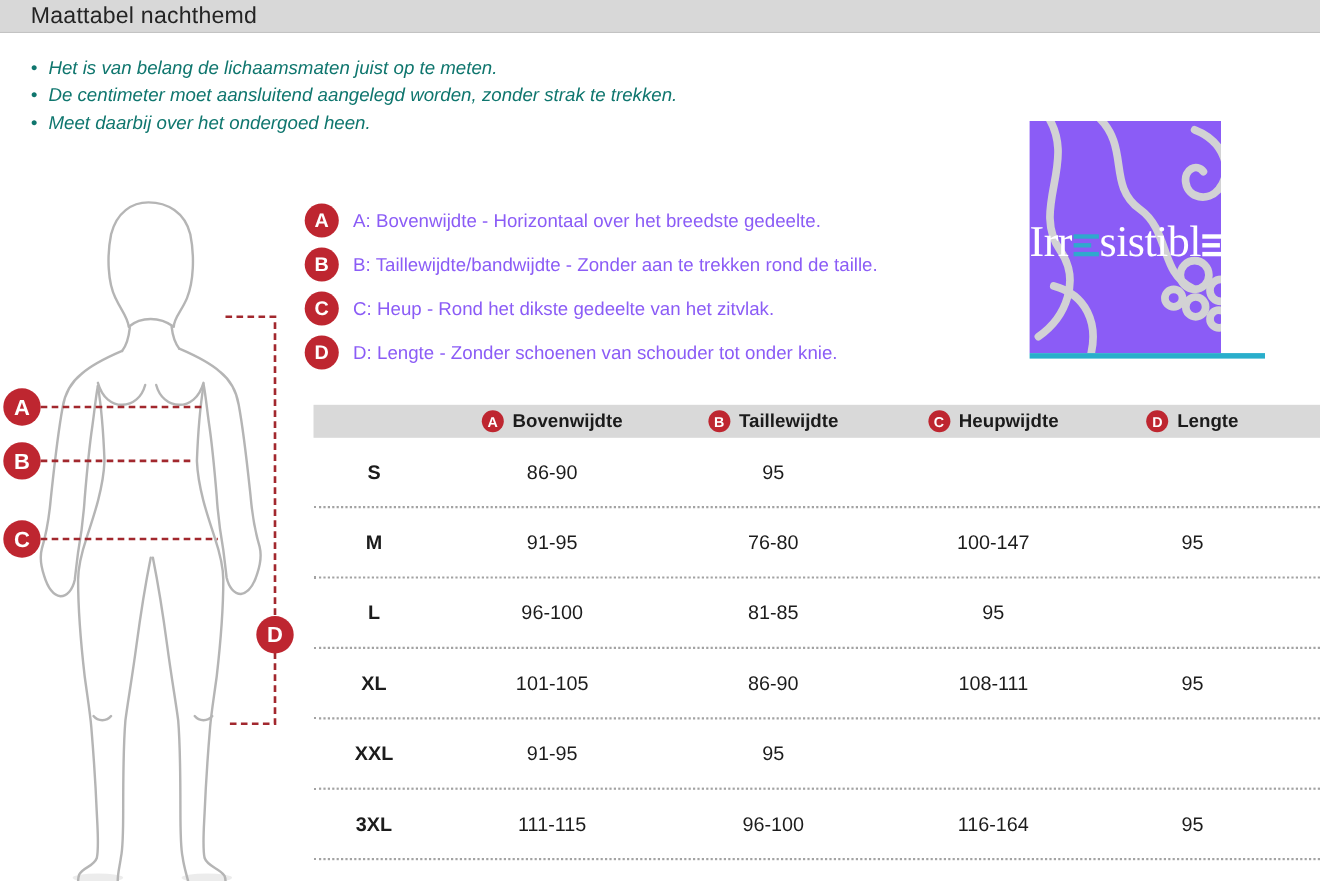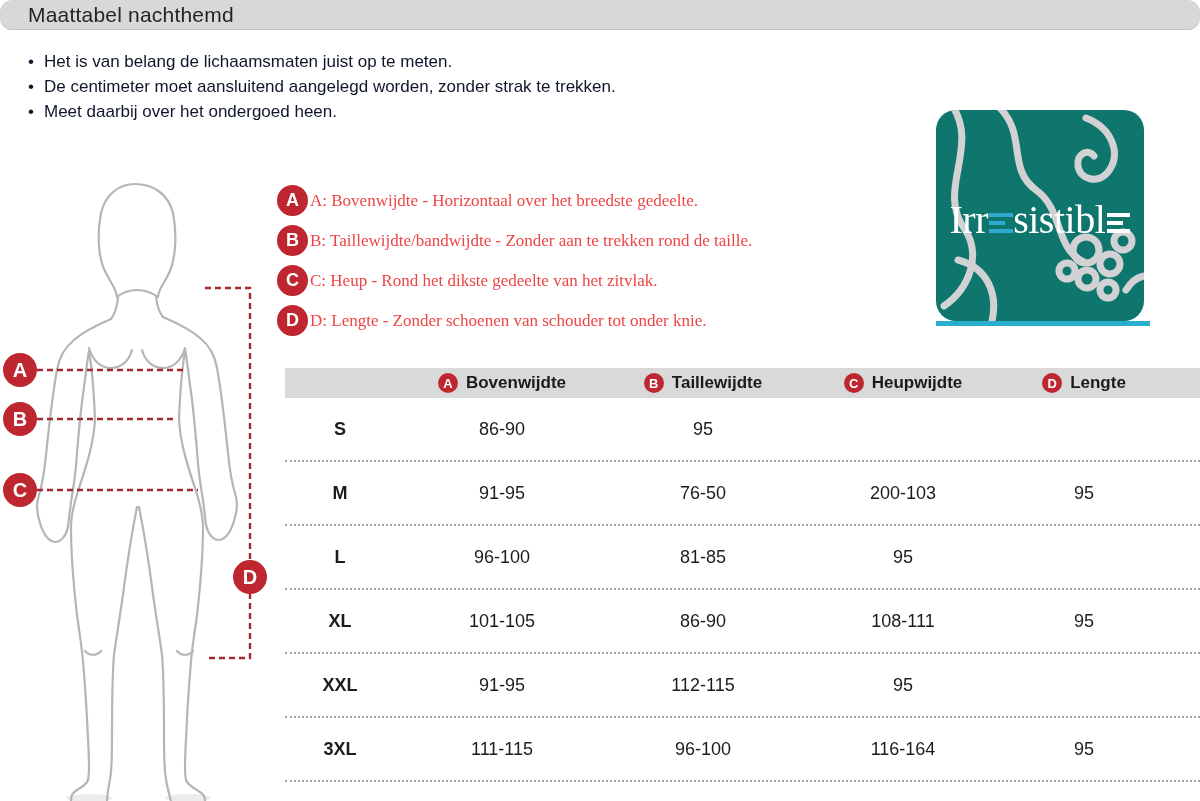--- a/index.html
+++ b/index.html
@@ -6,55 +6,56 @@
   html,body { background:#ffffff; }
   body { font-family:"Liberation Sans", sans-serif; color:#1e1e1e; }
   .page {
     position:relative; width:1200px; height:801px; background:#ffffff;
     overflow:hidden; margin:0 auto;
   }
 
   
   .title-bar {
     position:absolute; left:0; top:0; width:1200px; height:30px;
-    background:#d8d8d8; border-bottom:1px solid #c3c3c3;border-radius:12px;
+    background:#d8d8d8; border-bottom:1px solid #c3c3c3;
   }
   .title-bar h1 {
     font-size:21px; font-weight:500; color:#242424;
     line-height:29px; padding-left:28px; letter-spacing:0.2px;
   }
 
   
   .instructions { position:absolute; left:28px; top:50px; list-style:none; }
   .instructions li {
-    position:relative; font-size:17px; line-height:24.8px; color:#0f172a;
+    position:relative; font-size:17px; line-height:24.8px; color:#0f766e;
     padding-left:16px;
+    font-style:italic;
   }
   .instructions li::before { content:"\2022"; position:absolute; left:0; top:0; }
 
   
   .figure-wrap { position:absolute; left:0; top:171px; width:300px; height:630px; }
 
   
   .legend { position:absolute; left:277px; top:185px; }
   .legend-item { display:flex; align-items:center; height:31px; margin-bottom:9px; }
   .legend-marker {
     width:31px; height:31px; border-radius:50%; background:#be2630;
     color:#fff; font-weight:bold; font-size:18px;
     display:flex; align-items:center; justify-content:center; flex:0 0 31px;
   }
-  .legend-text { margin-left:2px; font-size:17px; color:#ef4444;font-family:Liberation Serif, serif; }
+  .legend-text { margin-left:13px; font-size:17px; color:#8b5cf6; }
 
   
   .logo {
     position:absolute; left:936px; top:110px; width:214px; height:216px;
   }
   .logo-box {
-    position:absolute; left:0; top:0; width:208px; height:211px;
-    background:#0f766e; overflow:hidden;border-radius:20px;
+    position:absolute; left:0; top:0; width:174px; height:211px;
+    background:#8b5cf6; overflow:hidden;
   }
   .logo-pattern { position:absolute; left:0; top:0; }
   .logo-text {
     position:absolute; left:0; top:86px; width:100%;
     text-align:center; white-space:nowrap;
     font-family:"Liberation Serif", serif; font-size:40px; color:#ffffff;
     letter-spacing:-0.5px;
   }
   .eps { display:inline-block; position:relative; width:0.58em; height:0.50em;
          margin:0 0.015em 0 0.035em; }
@@ -253,22 +254,22 @@
 
     <div class="t-grid t-row">
       <div class="cell size-cell">S</div>
       <div class="cell">86-90</div>
       <div class="cell">95</div>
       <div class="cell"></div>
     </div>
     <div class="t-grid t-row">
       <div class="cell size-cell">M</div>
       <div class="cell">91-95</div>
-      <div class="cell">76-50</div>
-      <div class="cell">200-103</div>
+      <div class="cell">76-80</div>
+      <div class="cell">100-147</div>
       <div class="cell">95</div>
       <div class="cell"></div>
     </div>
     <div class="t-grid t-row">
       <div class="cell size-cell">L</div>
       <div class="cell">96-100</div>
       <div class="cell">81-85</div>
       <div class="cell">95</div>
       <div class="cell"></div>
     </div>
@@ -276,21 +277,20 @@
       <div class="cell size-cell">XL</div>
       <div class="cell">101-105</div>
       <div class="cell">86-90</div>
       <div class="cell">108-111</div>
       <div class="cell">95</div>
       <div class="cell"></div>
     </div>
     <div class="t-grid t-row">
       <div class="cell size-cell">XXL</div>
       <div class="cell">91-95</div>
-      <div class="cell">112-115</div>
       <div class="cell">95</div>
       <div class="cell"></div>
     </div>
     <div class="t-grid t-row">
       <div class="cell size-cell">3XL</div>
       <div class="cell">111-115</div>
       <div class="cell">96-100</div>
       <div class="cell">116-164</div>
       <div class="cell">95</div>
       <div class="cell"></div>

